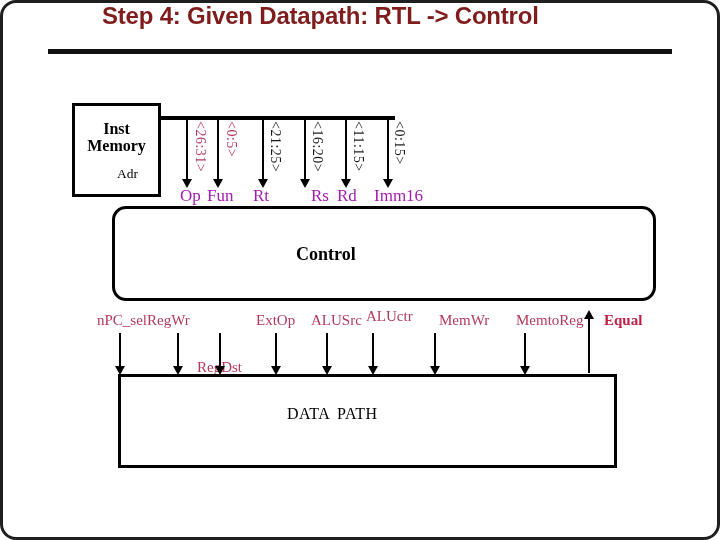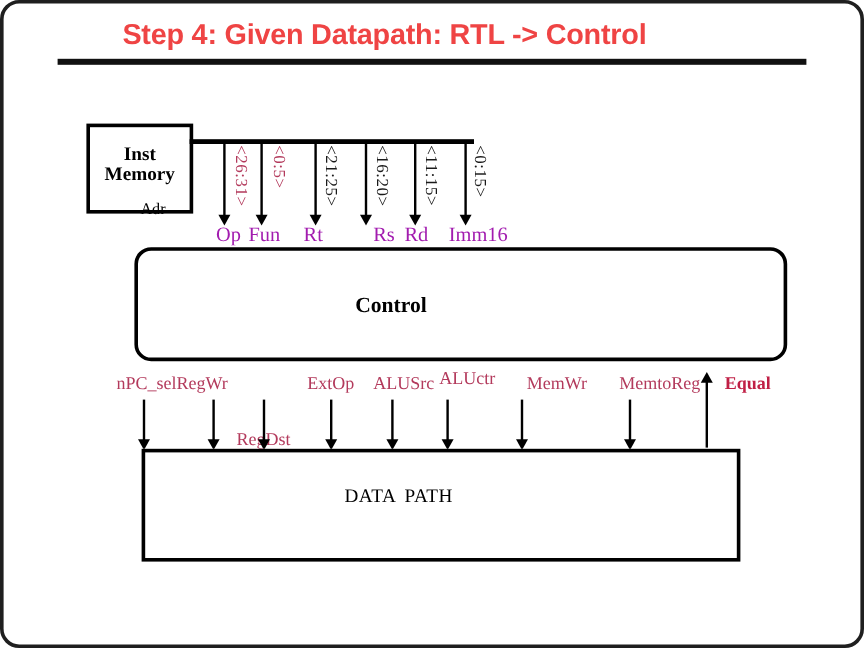--- a/index.html
+++ b/index.html
@@ -1,28 +1,28 @@
 <!DOCTYPE html>
 <html><head>
 <meta charset="utf-8">
 <style>
   html,body{margin:0;padding:0;background:#fff;}
   .slide{position:relative;width:720px;height:540px;background:#ffffff;overflow:hidden;
          font-family:"Liberation Serif","DejaVu Serif",serif;color:#000;}
   .page-border{position:absolute;inset:0;border:3px solid #1f1f1f;border-radius:16px;pointer-events:none;}
 
   
-  .title{position:absolute;left:102px;top:16px;margin:0;
+  .title{position:absolute;left:102px;top:2px;margin:0;
          font-family:"Liberation Sans","DejaVu Sans",sans-serif;
-         font-size:24px;font-weight:bold;color:#ef4444;letter-spacing:-0.2px;white-space:nowrap;}
+         font-size:24px;font-weight:bold;color:#7f1d1d;letter-spacing:-0.2px;white-space:nowrap;}
   .title-rule{position:absolute;left:48px;top:49px;width:624px;height:5px;background:#111;}
 
   
   .instr-label{position:absolute;left:202px;top:89px;font-size:15px;white-space:nowrap;}
-  .inst-memory{position:absolute;left:72px;top:103px;width:89px;height:75px;
+  .inst-memory{position:absolute;left:72px;top:103px;width:89px;height:94px;
                border:3px solid #000;box-sizing:border-box;background:#fff;text-align:center;}
   .im-line1{margin-top:14px;font-size:16px;font-weight:bold;line-height:17px;}
   .im-line2{font-size:16px;font-weight:bold;line-height:17px;}
   .im-port{position:absolute;left:42px;top:60px;font-size:13.5px;font-weight:normal;}
 
   
   .bus{position:absolute;left:158px;top:116px;width:237px;height:4px;background:#000;}
 
   
   .arr{position:absolute;width:2px;background:#000;}

